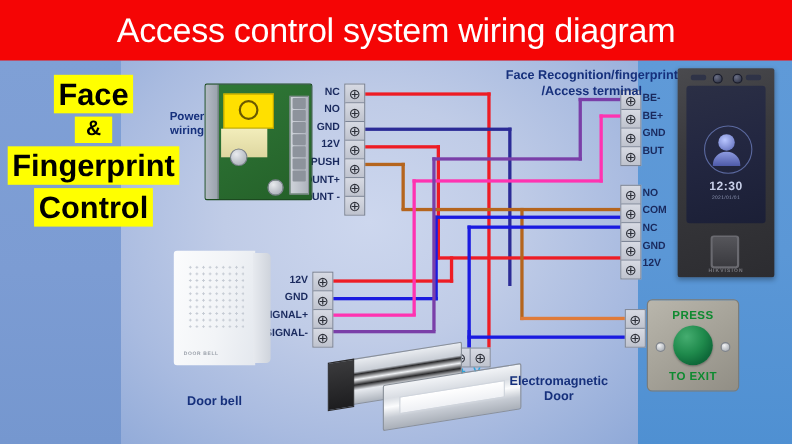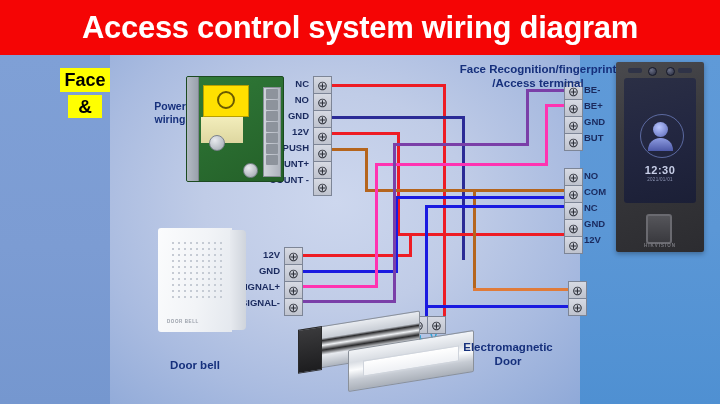--- a/index.html
+++ b/index.html
@@ -10,27 +10,27 @@
   .bg-left{position:absolute;left:0;top:55px;width:110px;height:349px;
     background:linear-gradient(180deg,#7fa0d6 0%,#7c9cd3 55%,#7597cf 100%);}
   .bg-mid{position:absolute;left:110px;top:55px;width:470px;height:349px;
     background:radial-gradient(ellipse at 48% 42%, #cdd7ee 0%, #c0cce7 38%, #a9bbe0 70%, #8fa9d8 100%);}
   .bg-right{position:absolute;left:580px;top:55px;width:140px;height:349px;
     background:linear-gradient(180deg,#5f9ad8 0%,#5b97d6 50%,#4f90d2 100%);}
 
   
   .header{position:absolute;left:0;top:0;width:720px;height:55px;
     background:#f50505;display:flex;align-items:center;justify-content:center;}
-  .header h1{margin:0;color:#ffffff;font-size:31px;font-weight:bold;
+  .header h1{margin:0;color:#ffffff;font-size:31px;font-weight:normal;
     letter-spacing:-0.3px;font-family:"Liberation Sans",sans-serif;white-space:nowrap;}
 
   
   .side-stack{position:absolute;left:0;top:68px;width:170px;
     display:flex;flex-direction:column;align-items:center;gap:3px;}
-  .ylabel{background:#ffff00;color:#000;font-weight:bold;font-size:18px;
+  .ylabel{background:#ffff00;color:#000;font-weight:bold;font-size:28px;
     line-height:1.12;padding:2px 4px;white-space:nowrap;text-align:center;}
   .ylabel.amp{font-size:19px;padding:1px 10px;}
 
   
   .cap{position:absolute;color:#16307c;font-weight:bold;font-size:10.5px;
     line-height:1.25;text-align:center;}
   .cap.big{font-size:11.5px;}
 
   
   .tstrip{position:absolute;border:1px solid #7d8596;background:#c9ccd6;
@@ -143,20 +143,22 @@
   <div class="bg-mid"></div>
   <div class="bg-right"></div>
 
   <div class="header">
     <h1>Access control system wiring diagram</h1>
   </div>
 
   <div class="side-stack">
     <div class="ylabel">Face</div>
     <div class="ylabel amp">&amp;</div>
+    <div class="ylabel">Fingerprint</div>
+    <div class="ylabel">Control</div>
   </div>
 
   <div class="w wh" style="left:330px;top:84px;width:116px;background:#ee1c24;"></div>
   <div class="w wv" style="left:443px;top:84px;height:232px;background:#ee1c24;"></div>
 
   <div class="w wh" style="left:330px;top:116px;width:135px;background:#2b2b96;"></div>
   <div class="w wv" style="left:462px;top:116px;height:144px;background:#2b2b96;"></div>
 
   <div class="w wh" style="left:330px;top:132px;width:70px;background:#ee1c24;"></div>
   <div class="w wv" style="left:397px;top:132px;height:104px;background:#ee1c24;"></div>
@@ -369,14 +371,21 @@
   <div class="mag1">
     <div class="body"></div>
     <div class="cap"></div>
   </div>
   <div class="mag2">
     <div class="slot"></div>
   </div>
   <div class="cap big" style="left:448px;top:340px;width:120px;white-space:pre-line;">Electromagnetic
 Door</div>
 
+  <div class="exit">
+    <div class="press">PRESS</div>
+    <div class="knob"></div>
+    <div class="screw" style="left:7px;"></div>
+    <div class="screw" style="right:7px;"></div>
+    <div class="toexit">TO EXIT</div>
+  </div>
 
 </div>
 
 </body></html>

